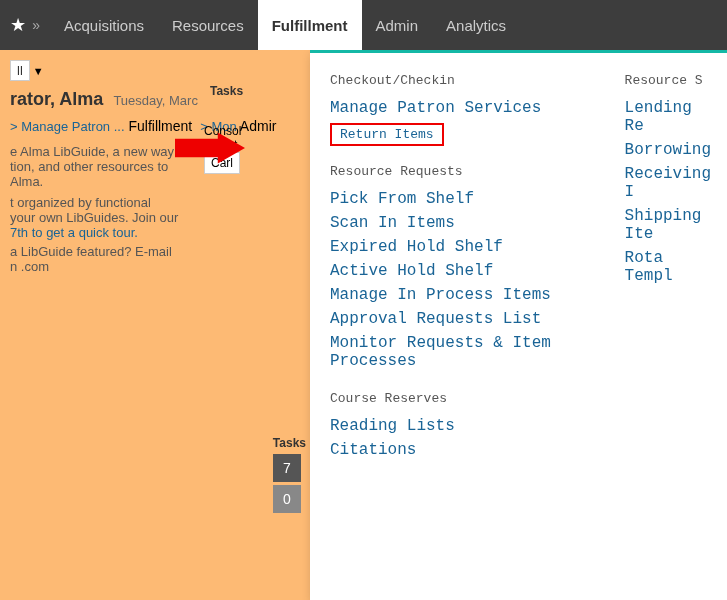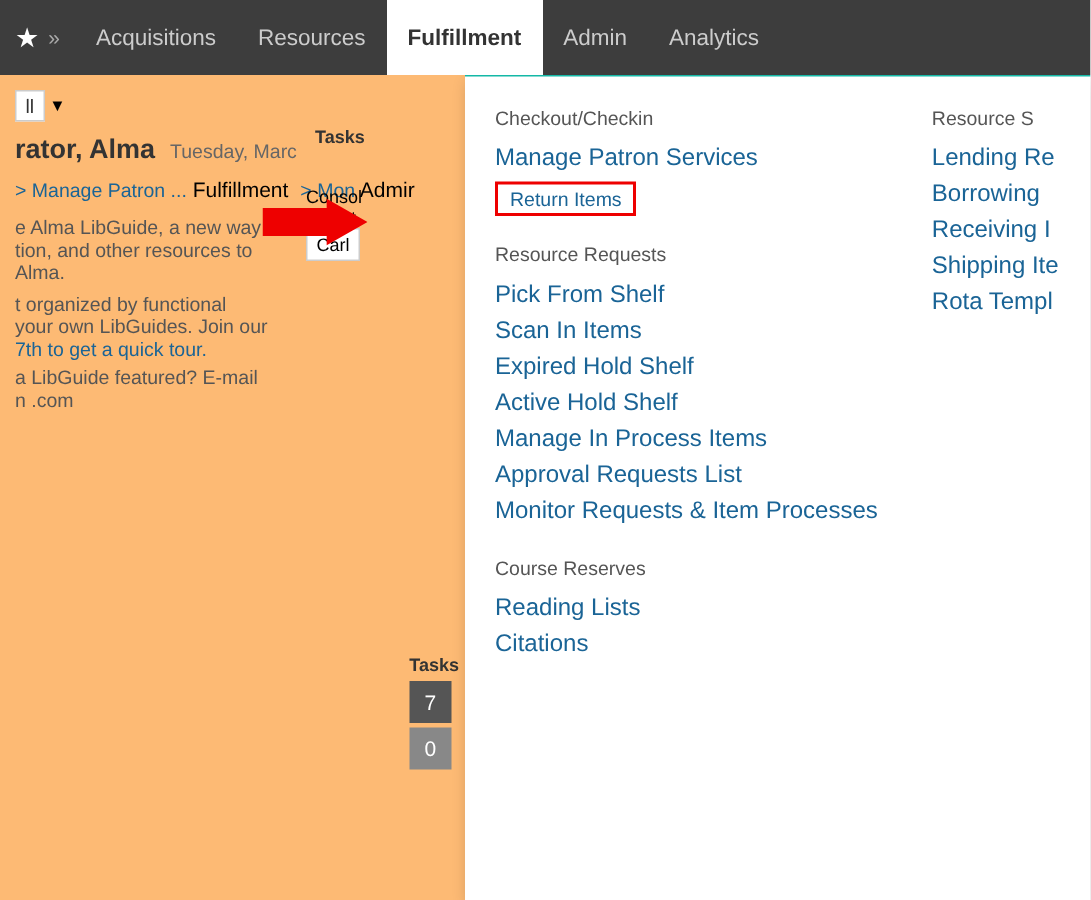--- a/index.html
+++ b/index.html
@@ -91,24 +91,25 @@
     }
 
     
     .dropdown-overlay {
       position: absolute;
       top: 50px;
       left: 310px;
       right: 0;
       bottom: 0;
       background: #fff;
-      border-top: 1px solid #14b8a6;
+      border-top: 3px solid #14b8a6;
       box-shadow: 2px 4px 10px rgba(0,0,0,0.2);
       display: flex;
       z-index: 50;
+      font-family: Liberation Mono, monospace;
     }
 
     .dropdown-col {
       padding: 16px 20px;
       min-width: 220px;
     }
 
     .section-header {
       font-size: 13px;
       color: #555;

